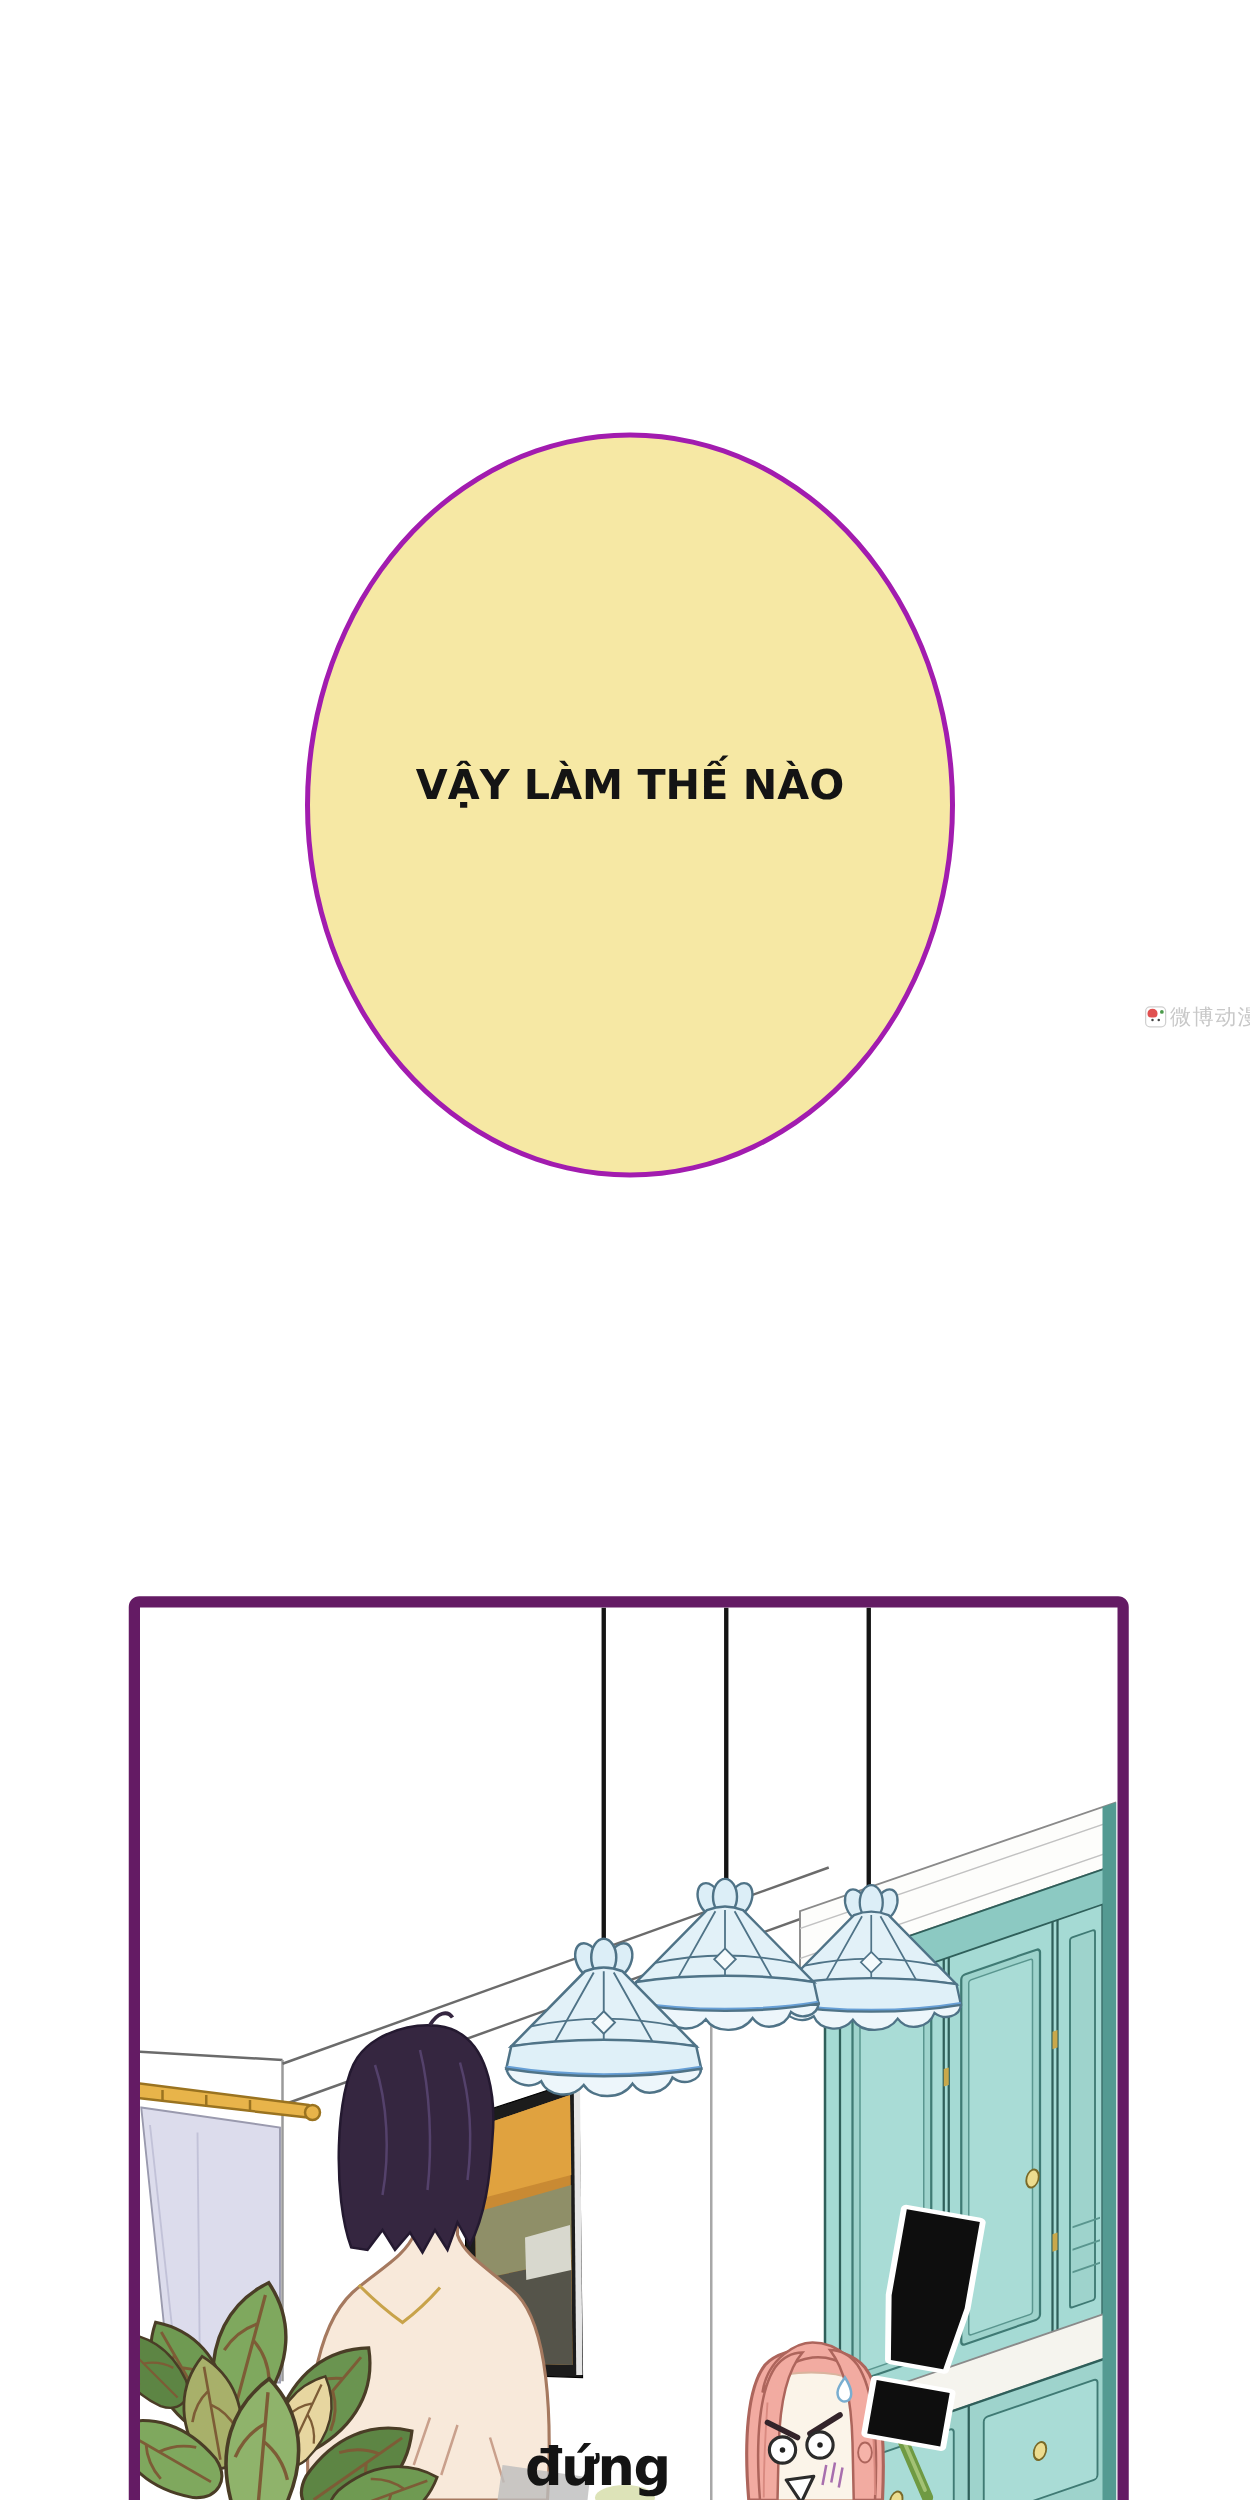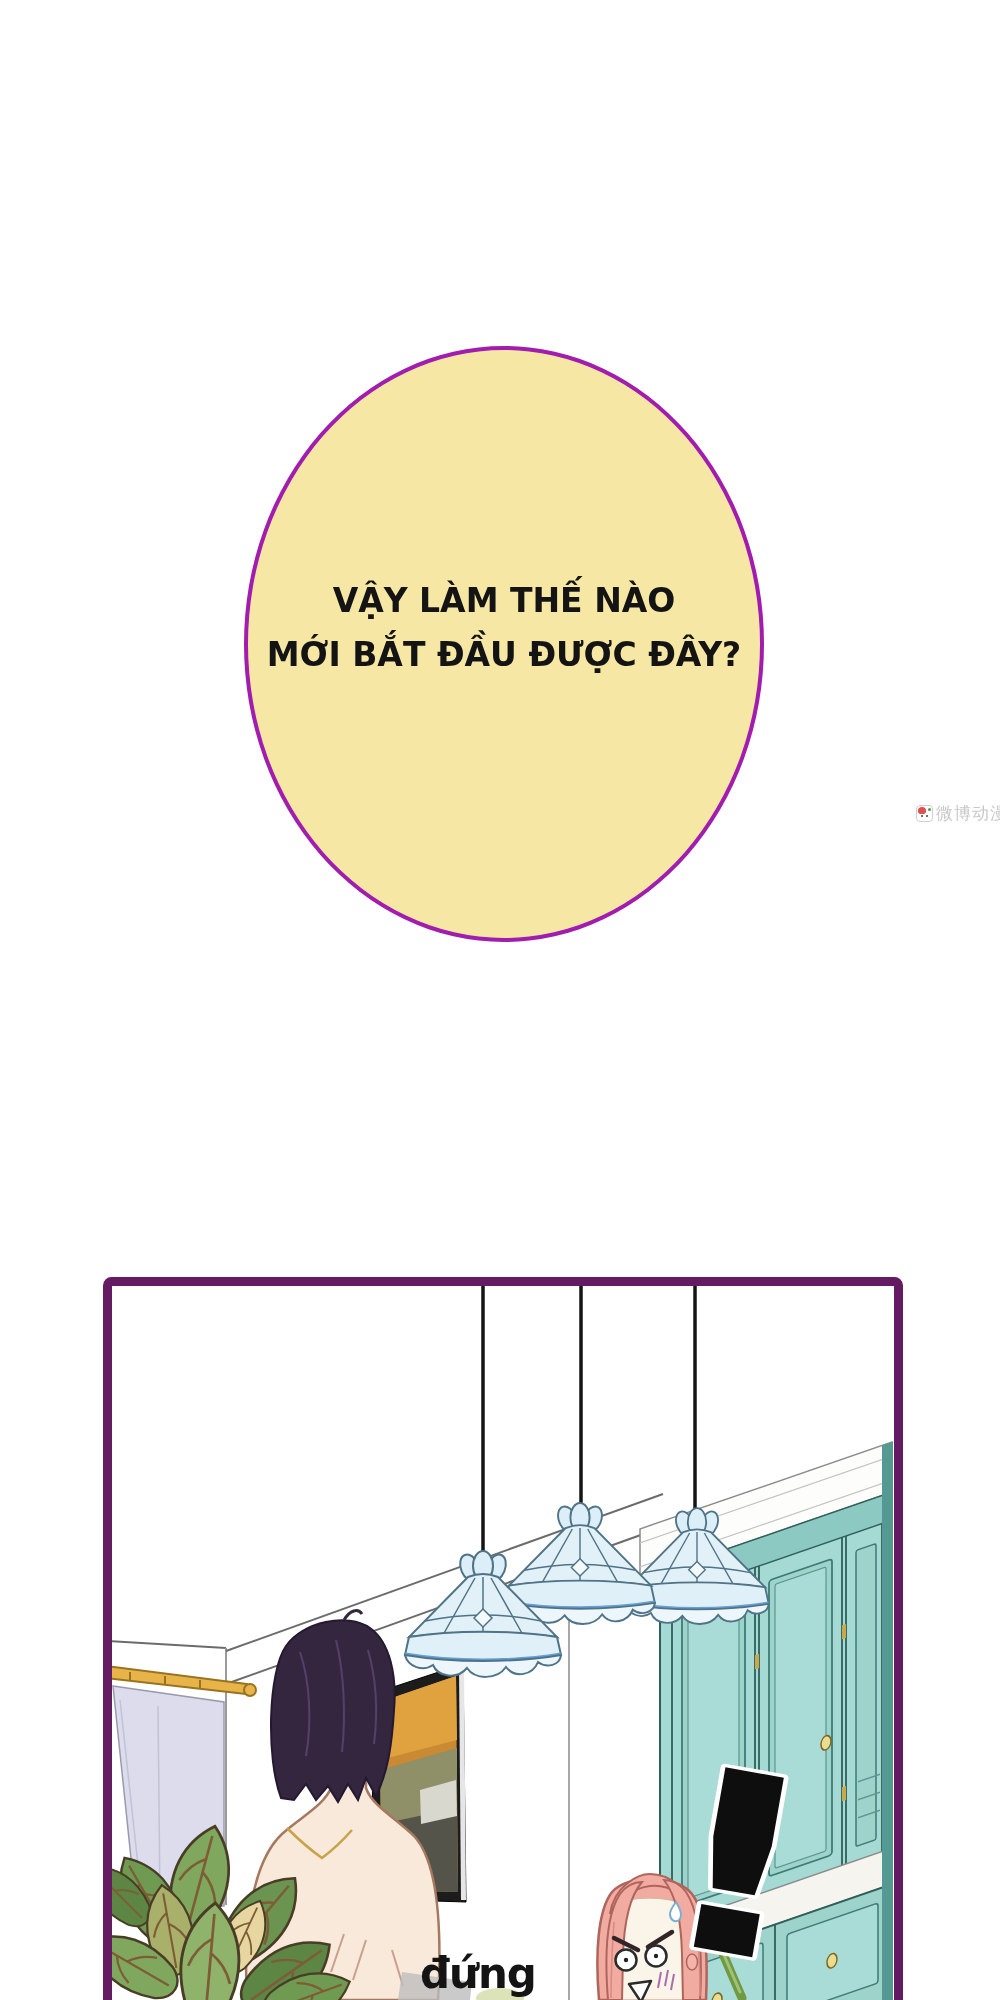--- a/index.html
+++ b/index.html
@@ -34,21 +34,20 @@
   .wm-text{font-size:17px;color:#c8c8c8;letter-spacing:1px;}
   
   .panel-svg{position:absolute;left:0;top:0;}
 </style>
 </head>
 <body>
 
 <div class="bubble">
   <div class="bubble-text">
     <div>VẬY LÀM THẾ NÀO</div>
-    <div>MỚI BẮT ĐẦU ĐƯỢC ĐÂY?</div>
   </div>
 </div>
 
 <div class="watermark">
   <span class="wm-icon">
     <span class="wm-red"></span>
       <span class="wm-eye1"></span>
       <span class="wm-eye2"></span>
       <span class="wm-leaf"></span>
   </span>

